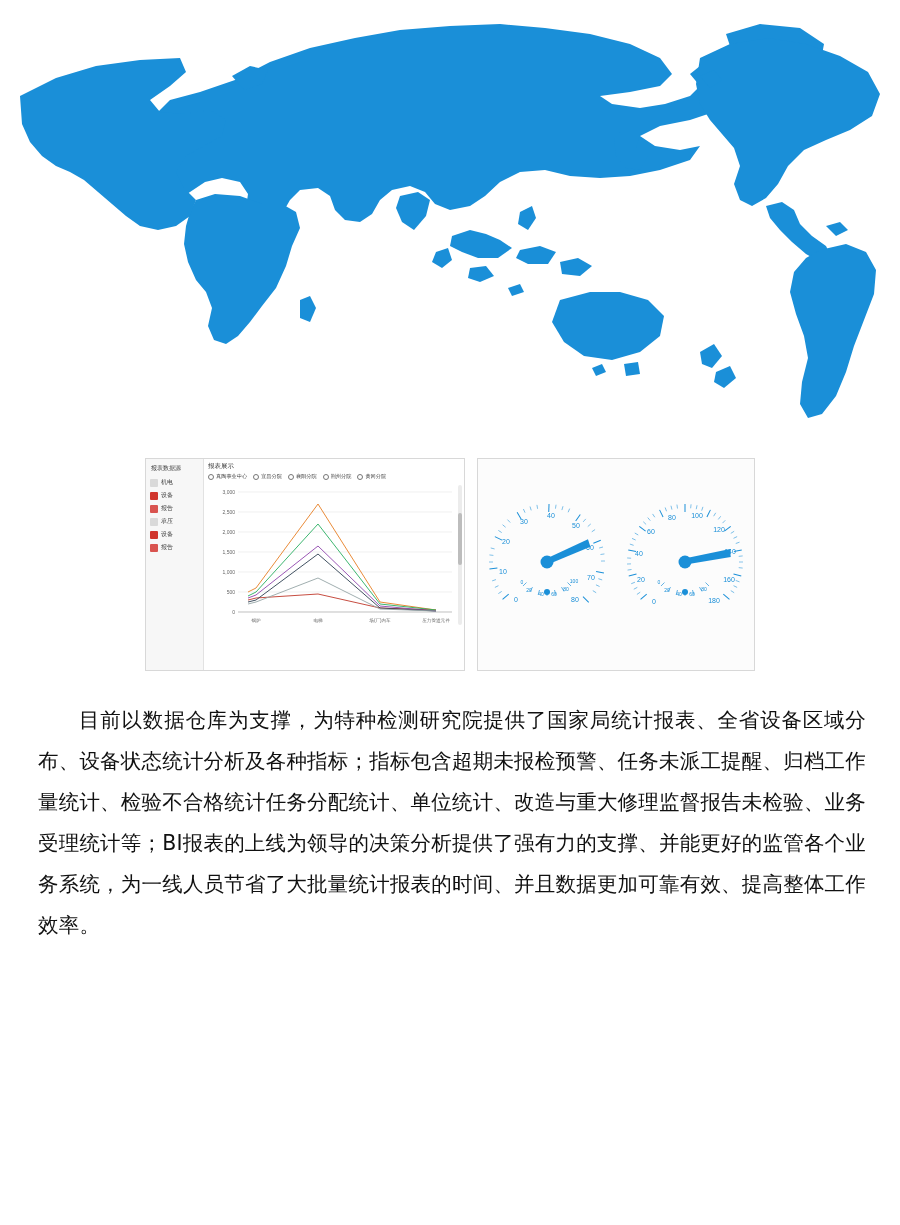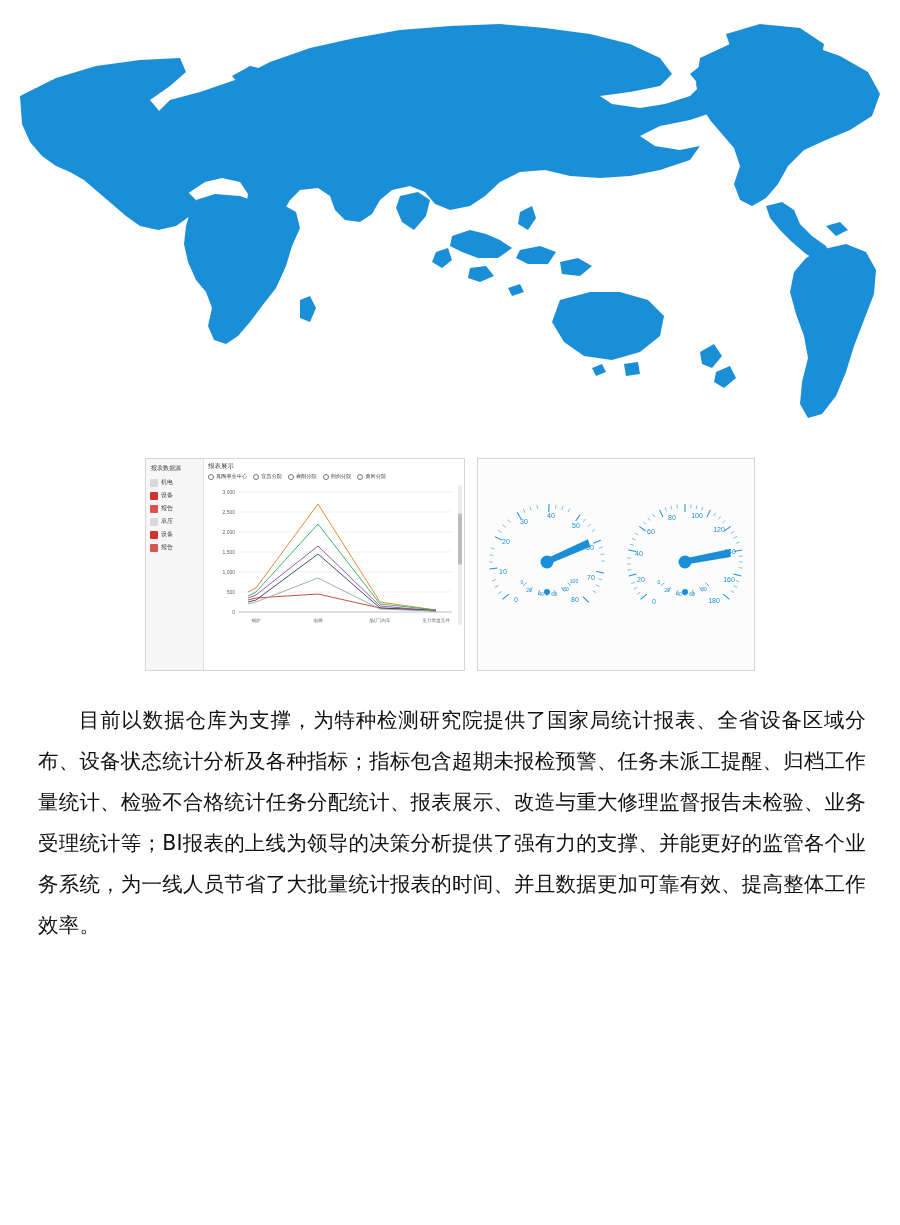--- a/index.html
+++ b/index.html
@@ -474,14 +474,14 @@
           <path d="M -4,-3 L 46,-9 L 46,-1 L -4,3 Z" fill="#1a8fd8" transform="rotate(-5)"></path>
           <circle cx="0" cy="0" r="6.5" fill="#1a8fd8"></circle>
           <circle cx="0" cy="30" r="3" fill="#1a8fd8"></circle>
         </g>
       </svg>
     </div>
   </div>
 </div>
 
 <div class="article">
-  <p>目前以数据仓库为支撑，为特种检测研究院提供了国家局统计报表、全省设备区域分布、设备状态统计分析及各种指标；指标包含超期未报检预警、任务未派工提醒、归档工作量统计、检验不合格统计任务分配统计、报表展示、改造与重大修理监督报告未检验、业务受理统计等；BI报表的上线为领导的决策分析提供了强有力的支撑、并能更好的监管各个业务系统，为一线人员节省了大批量统计报表的时间、并且数据更加可靠有效、提高整体工作效率。</p>
+  <p>目前以数据仓库为支撑，为特种检测研究院提供了国家局统计报表、全省设备区域分布、设备状态统计分析及各种指标；指标包含超期未报检预警、任务未派工提醒、归档工作量统计、检验不合格统计任务分配统计、单位统计、改造与重大修理监督报告未检验、业务受理统计等；BI报表的上线为领导的决策分析提供了强有力的支撑、并能更好的监管各个业务系统，为一线人员节省了大批量统计报表的时间、并且数据更加可靠有效、提高整体工作效率。</p>
 </div>
 
 </body></html>

